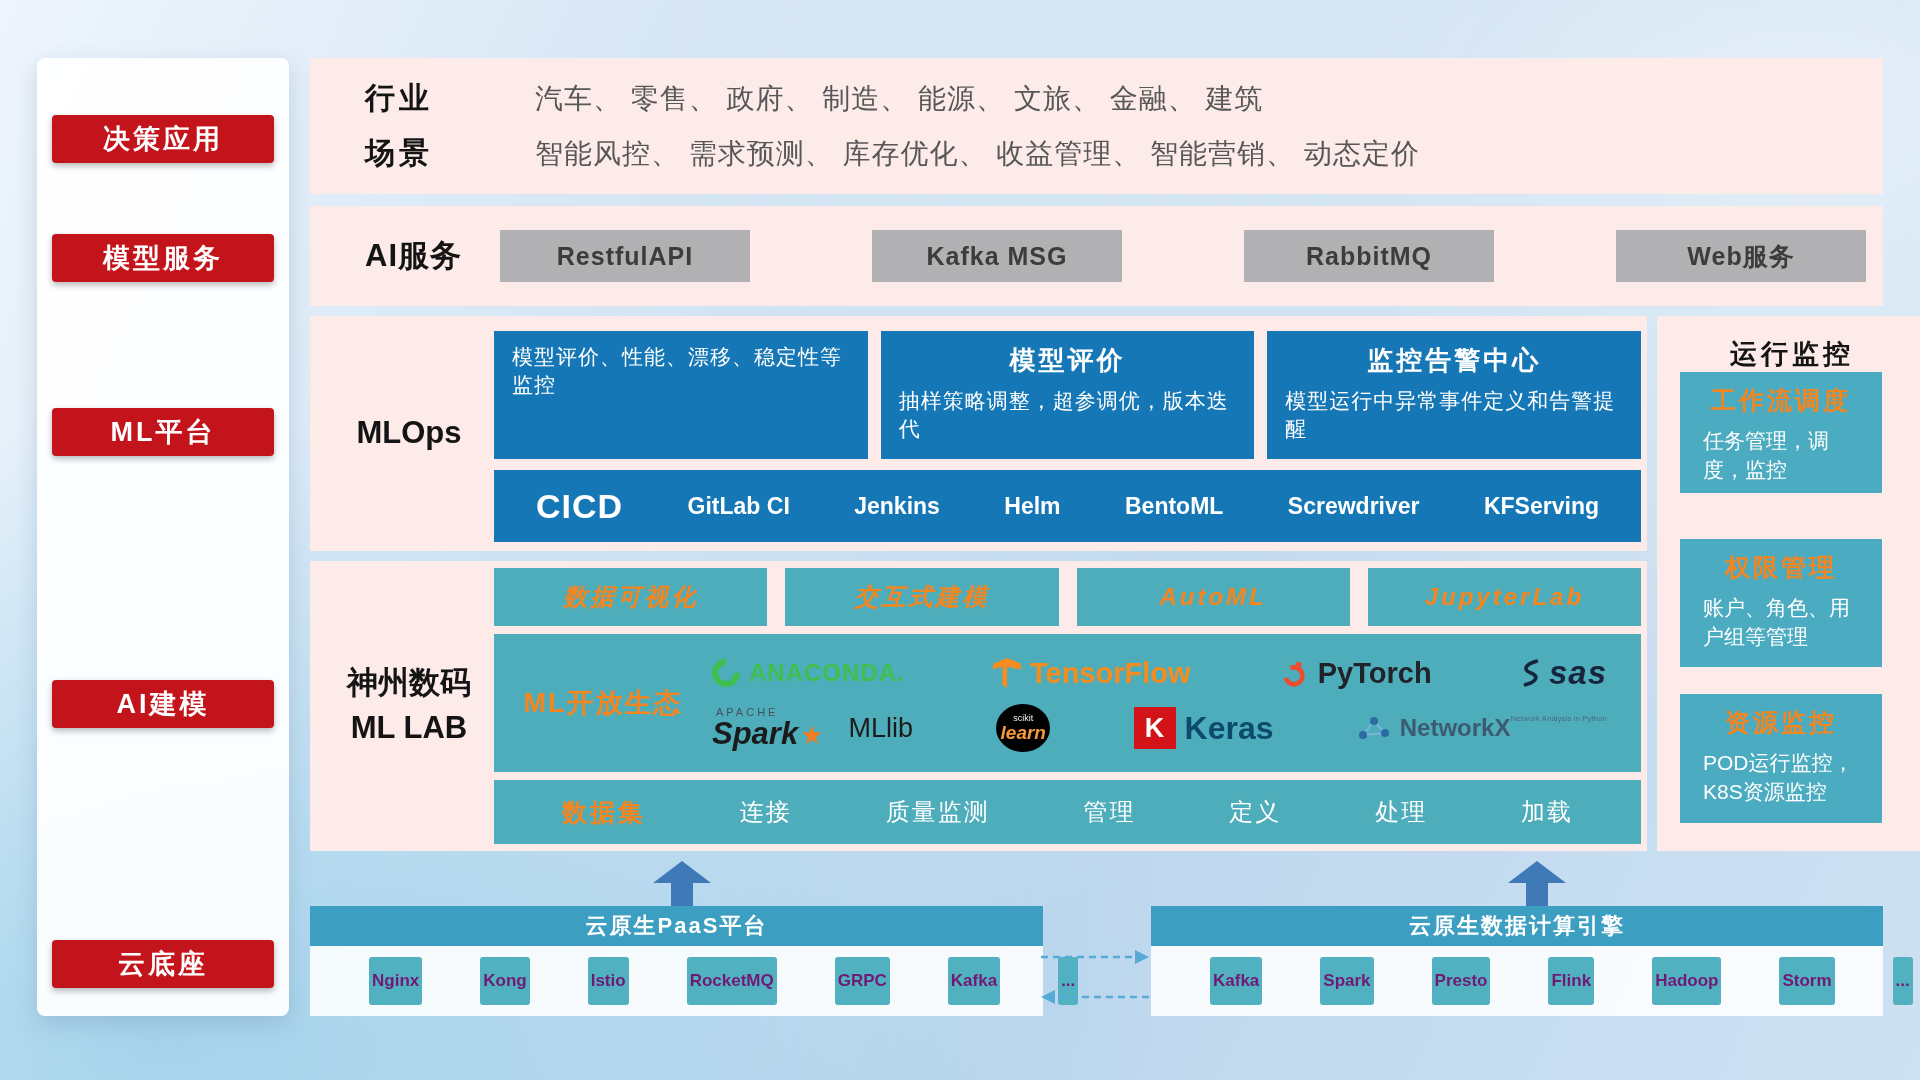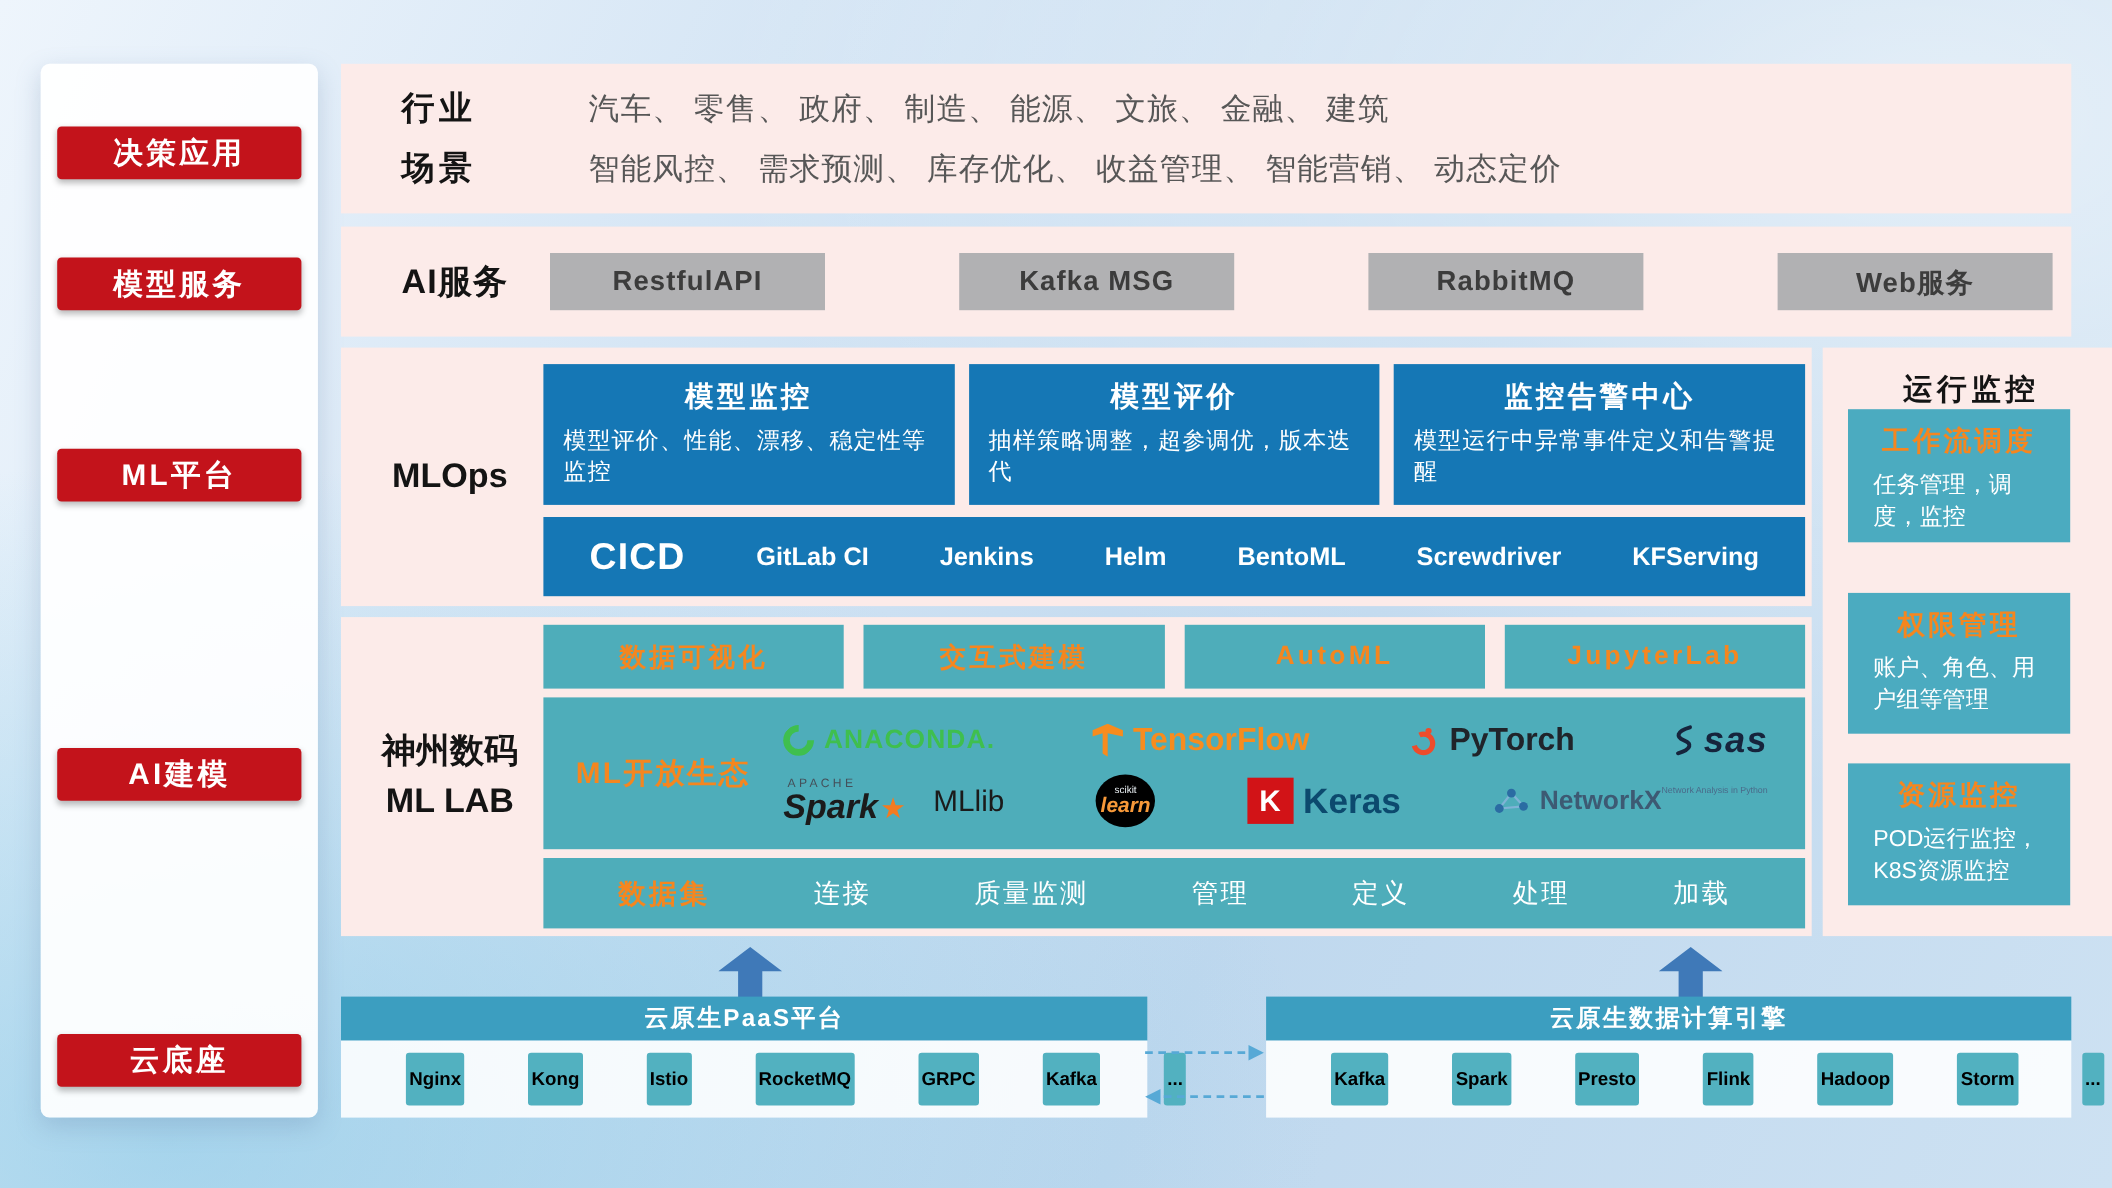--- a/index.html
+++ b/index.html
@@ -77,21 +77,21 @@
     display:flex; align-items:center; justify-content:space-between; padding:0 42px;
   }
   .cicd .big { font-size:34px; font-weight:bold; letter-spacing:1px; }
   .cicd .item { font-size:23px; font-weight:bold; }
 
   
   .mllab-panel { position:absolute; left:310px; top:561px; width:1337px; height:290px; }
   .feature-row { position:absolute; left:184px; top:7px; width:1147px; height:58px; display:flex; gap:18px; }
   .feature-box {
     flex:1; background:#4eadba; color:#f5861f; font-size:24px; font-weight:bold;
-    letter-spacing:3px; display:flex; align-items:center; justify-content:center;
+    letter-spacing:3px; display:flex; align-items:center; justify-content:center;font-style:italic;
   }
   .eco { position:absolute; left:184px; top:73px; width:1147px; height:138px; background:#4eadba; display:flex; align-items:center; }
   .eco-label { width:218px; text-align:center; color:#f5861f; font-size:27px; font-weight:bold; letter-spacing:2px; }
   .eco-logos { flex:1; height:100%; display:flex; flex-direction:column; justify-content:space-evenly; padding:8px 34px 8px 0; }
   .logo-row { display:flex; align-items:center; justify-content:space-between; }
   .lg { display:flex; align-items:center; gap:9px; }
   .anaconda-ring { width:28px; height:28px; border-radius:50%; border:6px solid #3fbf4e; border-right-color:transparent; transform:rotate(-45deg); }
   .anaconda-text { color:#3fbf4e; font-size:24px; font-weight:bold; letter-spacing:1px; }
   .tf-text { color:#f78c1e; font-size:29px; font-weight:bold; }
   .pt-text { color:#20242a; font-size:29px; font-weight:600; }
@@ -144,21 +144,21 @@
   }
   .found-bar.paas { left:310px; width:733px; }
   .found-bar.engine { left:1151px; width:732px; }
   .found-strip {
     position:absolute; top:946px; height:70px; background:rgba(255,255,255,.88);
     display:flex; align-items:center; gap:13px; padding:0 14px;
   }
   .found-strip.paas { left:310px; width:733px; }
   .found-strip.engine { left:1151px; width:732px; }
   .chip {
-    flex:1; height:48px; background:#52b1c0; color:#000000; font-size:17px; font-weight:bold;
+    flex:1; height:48px; background:#52b1c0; color:#701a75; font-size:17px; font-weight:bold;
     border-radius:3px; display:flex; align-items:center; justify-content:center;
     text-align:center; line-height:1.1; padding:0 3px;margin-left:45px;
   }
   .dashed-arrows { position:absolute; left:1035px; top:935px; }
 </style>
 </head>
 <body>
 
 <div class="stage">
 
@@ -186,21 +186,20 @@
     <div class="gray-btn">RestfulAPI</div>
     <div class="gray-btn">Kafka MSG</div>
     <div class="gray-btn">RabbitMQ</div>
     <div class="gray-btn">Web服务</div>
   </section>
 
   <section class="mlops-panel pinkpanel">
     <div class="panel-side-label">MLOps</div>
     <div class="mlops-cards">
       <div class="mlops-card">
-        <div class="t">模型监控</div>
         <div class="d">模型评价、性能、漂移、稳定性等监控</div>
       </div>
       <div class="mlops-card">
         <div class="t">模型评价</div>
         <div class="d">抽样策略调整，超参调优，版本迭代</div>
       </div>
       <div class="mlops-card">
         <div class="t">监控告警中心</div>
         <div class="d">模型运行中异常事件定义和告警提醒</div>
       </div>

